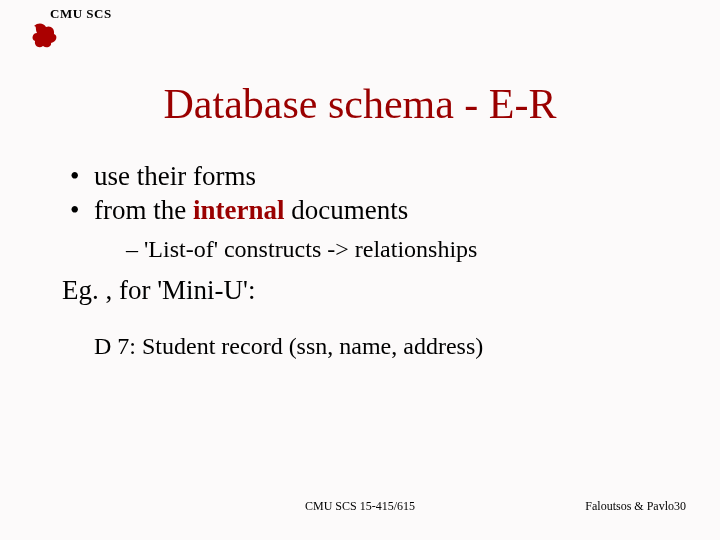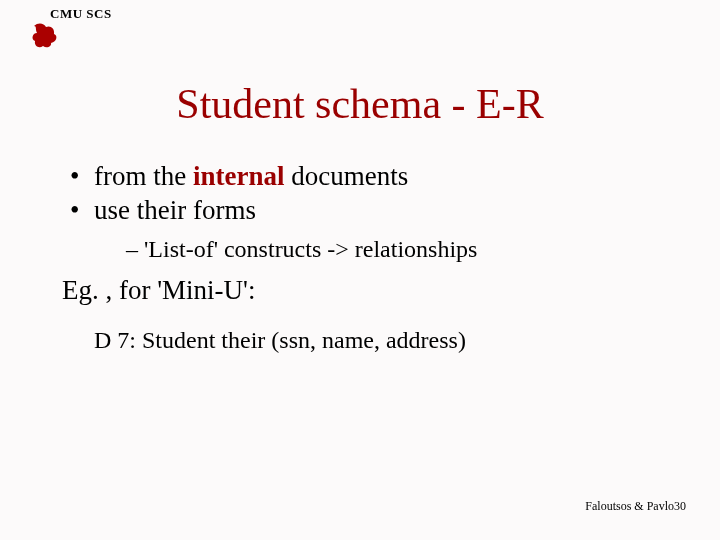--- a/index.html
+++ b/index.html
@@ -73,21 +73,21 @@
       padding-left: 58px;
       margin-top: 6px;
       margin-bottom: 4px;
     }
     .sub-list li {
       font-size: 24px;
     }
     .eg {
       font-size: 27px;
       margin-top: 10px;
-      margin-bottom: 18px;
+      margin-bottom: 24px;
       margin-left: -6px;
     }
     .doc-lines {
       padding-left: 26px;
       font-size: 24px;
     }
     .doc-lines div {
       margin-bottom: 2px;
     }
     .footer {
@@ -112,36 +112,37 @@
 <div class="header">
   <span class="header-label">CMU SCS</span>
 </div>
 
 <div class="logo">
   <svg width="30" height="30" viewBox="0 0 30 30">
     <path d="M4 6 C8 2 14 3 16 7 C20 5 25 8 24 14 C28 15 27 22 21 23 C22 26 17 29 13 26 C9 29 4 26 5 21 C1 20 2 13 7 13 C5 9 7 6 4 6 Z M9 11 C11 9 14 10 14 13 C16 12 19 15 17 17 C19 19 16 22 14 20 C12 22 9 20 10 17 C8 16 8 12 9 11 Z" fill="#aa0000"></path>
   </svg>
 </div>
 
-<h1 class="title">Student schema - E-R</h1>
+<h1 class="title">Database schema - E-R</h1>
 
 <div class="content">
   <ul class="bullet-list">
     <li>
-      <span>from the </span><span class="internal">internal</span><span> documents</span>
+      <span>use their forms</span>
     </li>
     <li>
-      <span>use their forms</span>
+      <span>from the </span><span class="internal">internal</span><span> documents</span>
     </li>
   </ul>
   <ul class="sub-list">
     <li>– 'List-of' constructs -&gt; relationships</li>
   </ul>
   <div class="eg">Eg. , for 'Mini-U':</div>
   <div class="doc-lines">
-    <div>D 7: Student their (ssn, name, address)</div>
+    <div>D 7: Student record (ssn, name, address)</div>
   </div>
 </div>
 
 <div class="footer">
   <span>Faloutsos &amp; Pavlo</span>
+  <span class="footer-center">CMU SCS 15-415/615</span>
   <span>30</span>
 </div>
 
 </body></html>

